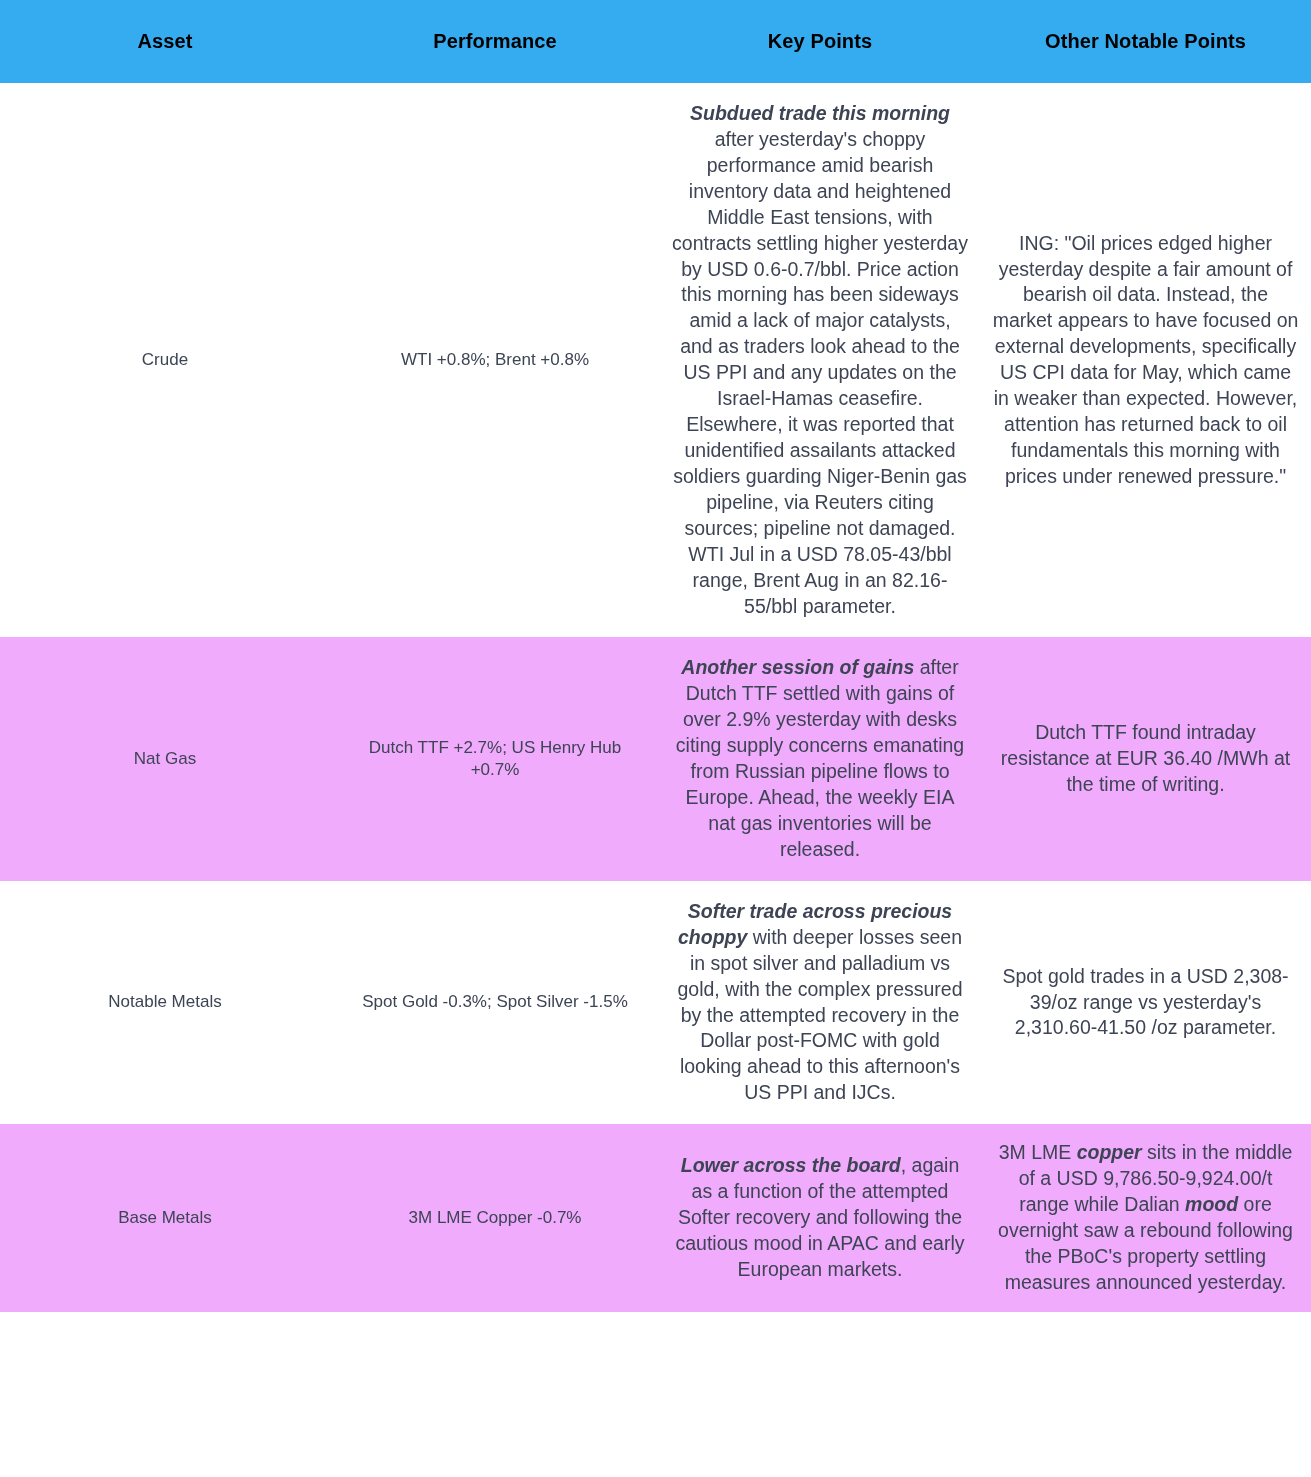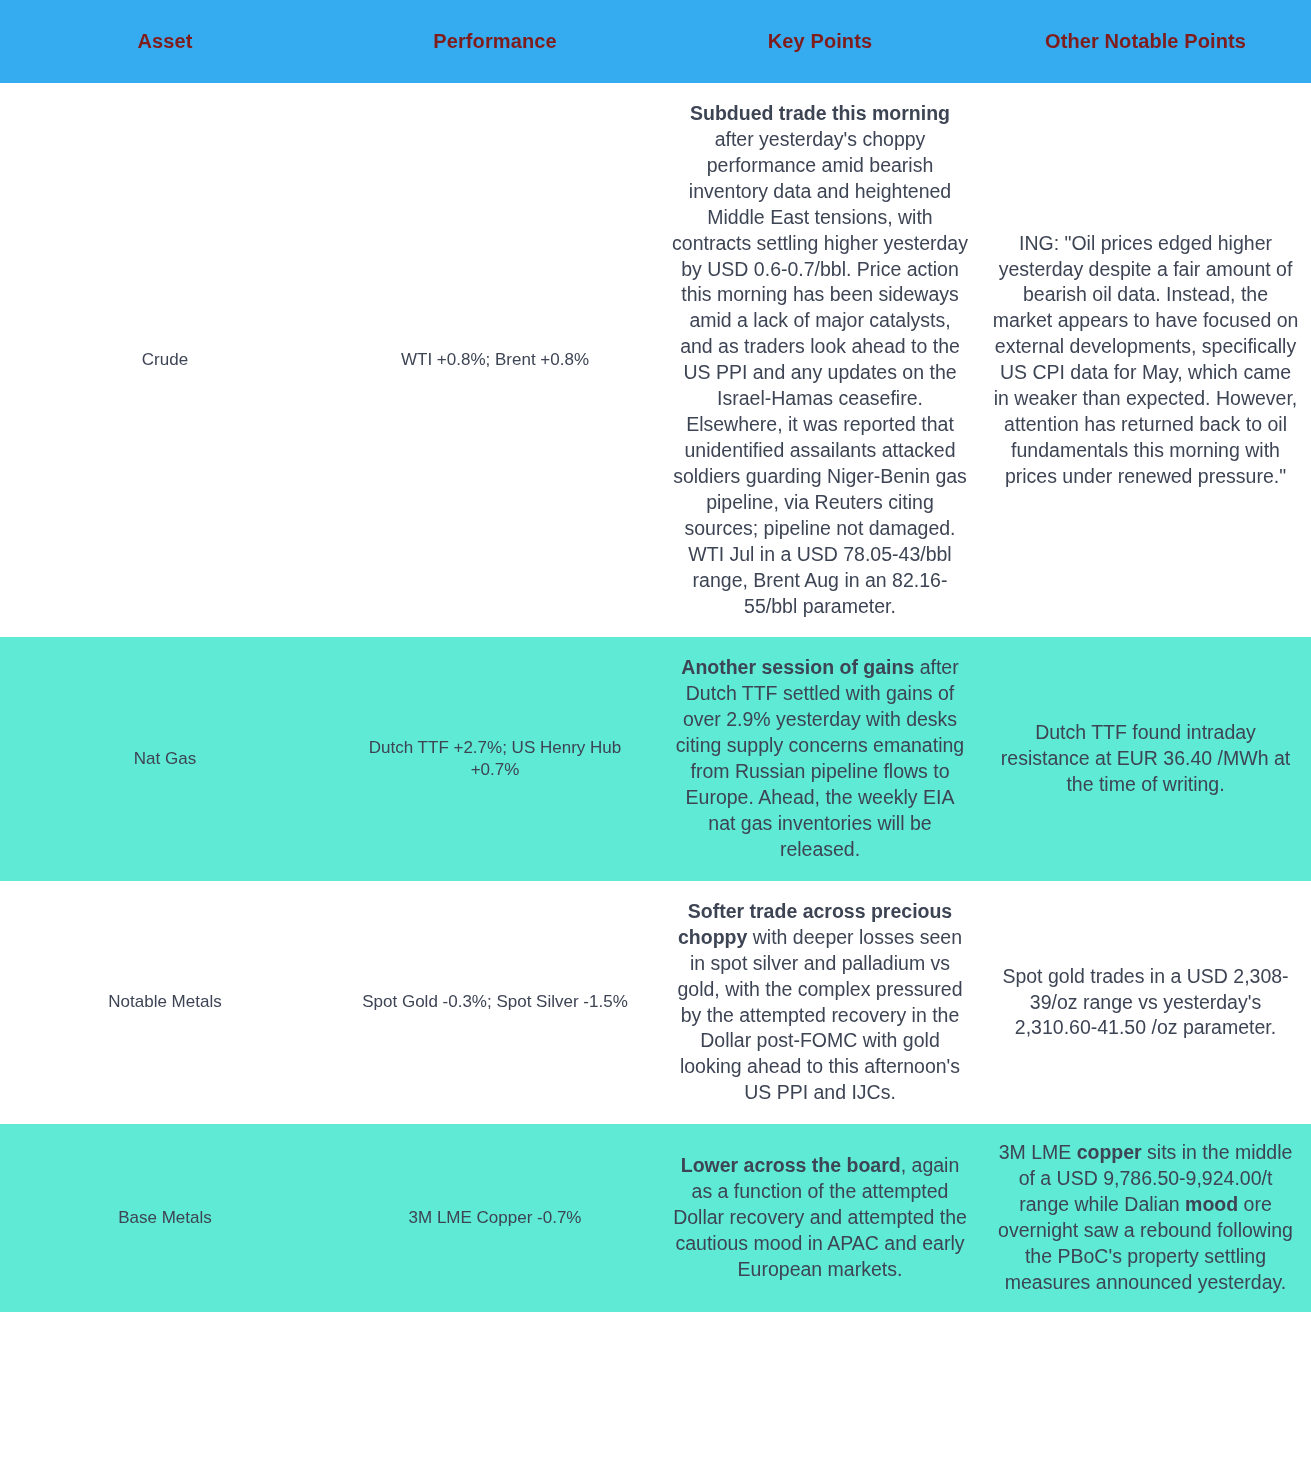--- a/index.html
+++ b/index.html
@@ -26,58 +26,59 @@
   table.commodity-table col.col-asset        { width: 330px; }
   table.commodity-table col.col-performance  { width: 330px; }
   table.commodity-table col.col-key          { width: 320px; }
   table.commodity-table col.col-other        { width: 331px; }
 
   thead tr.header-row {
     background: #35abf0;
     height: 56px;
   }
   thead th {
-    color: #7f1d1d;
+    color: #000000;
     font-size: 20px;
     font-weight: bold;
     text-align: center;
     vertical-align: middle;
     padding: 30px 10px;
     letter-spacing: 0.1px;
     margin-top: 28px;
   }
   tbody td {
     text-align: center;
     vertical-align: middle;
     font-size: 19.5px;
     line-height: 1.33;
     color: #3d4454;
     padding: 16px 18px;
   }
   tbody tr.row-alt td {
-    background: #5eead4;
+    background: #f0abfc;
   }
   tbody tr.row-plain td {
     background: #ffffff;
   }
   td.cell-asset,
   td.cell-performance {
     font-size: 17px;
   }
   td.cell-key,
   td.cell-other {
     padding-left: 12px;
     padding-right: 12px;
   }
   td.cell-key {
     padding-top: 18px;
     padding-bottom: 18px;
   }
   .rich b {
     font-weight: bold;
+    font-style: italic;
   }
   
   .bottom-pad { height: 4px; }
 </style>
 </head>
 <body>
 
 <div class="table-wrap">
   <table class="commodity-table">
     <colgroup>
@@ -113,20 +114,20 @@
       <tr class="row-plain">
         <td class="cell-asset">Notable Metals</td>
         <td class="cell-performance">Spot Gold -0.3%; Spot Silver -1.5%</td>
         <td class="cell-key rich"><b>Softer trade across precious choppy</b><span> with deeper losses seen in spot silver and palladium vs gold, with the complex pressured by the attempted recovery in the Dollar post-FOMC with gold looking ahead to this afternoon's US PPI and IJCs.</span></td>
         <td class="cell-other rich"><span>Spot gold trades in a USD 2,308-39/oz range vs yesterday's 2,310.60-41.50 /oz parameter.</span><b></b><span></span><b></b><span></span></td>
       </tr>
 
       <tr class="row-alt">
         <td class="cell-asset">Base Metals</td>
         <td class="cell-performance">3M LME Copper -0.7%</td>
-        <td class="cell-key rich"><b>Lower across the board</b><span>, again as a function of the attempted Dollar recovery and attempted the cautious mood in APAC and early European markets.</span></td>
+        <td class="cell-key rich"><b>Lower across the board</b><span>, again as a function of the attempted Softer recovery and following the cautious mood in APAC and early European markets.</span></td>
         <td class="cell-other rich"><span>3M LME </span><b>copper</b><span> sits in the middle of a USD 9,786.50-9,924.00/t range while Dalian </span><b>mood</b><span> ore overnight saw a rebound following the PBoC's property settling measures announced yesterday.</span></td>
       </tr>
 
     </tbody>
   </table>
   <div class="bottom-pad"></div>
 </div>
 
 </body></html>

